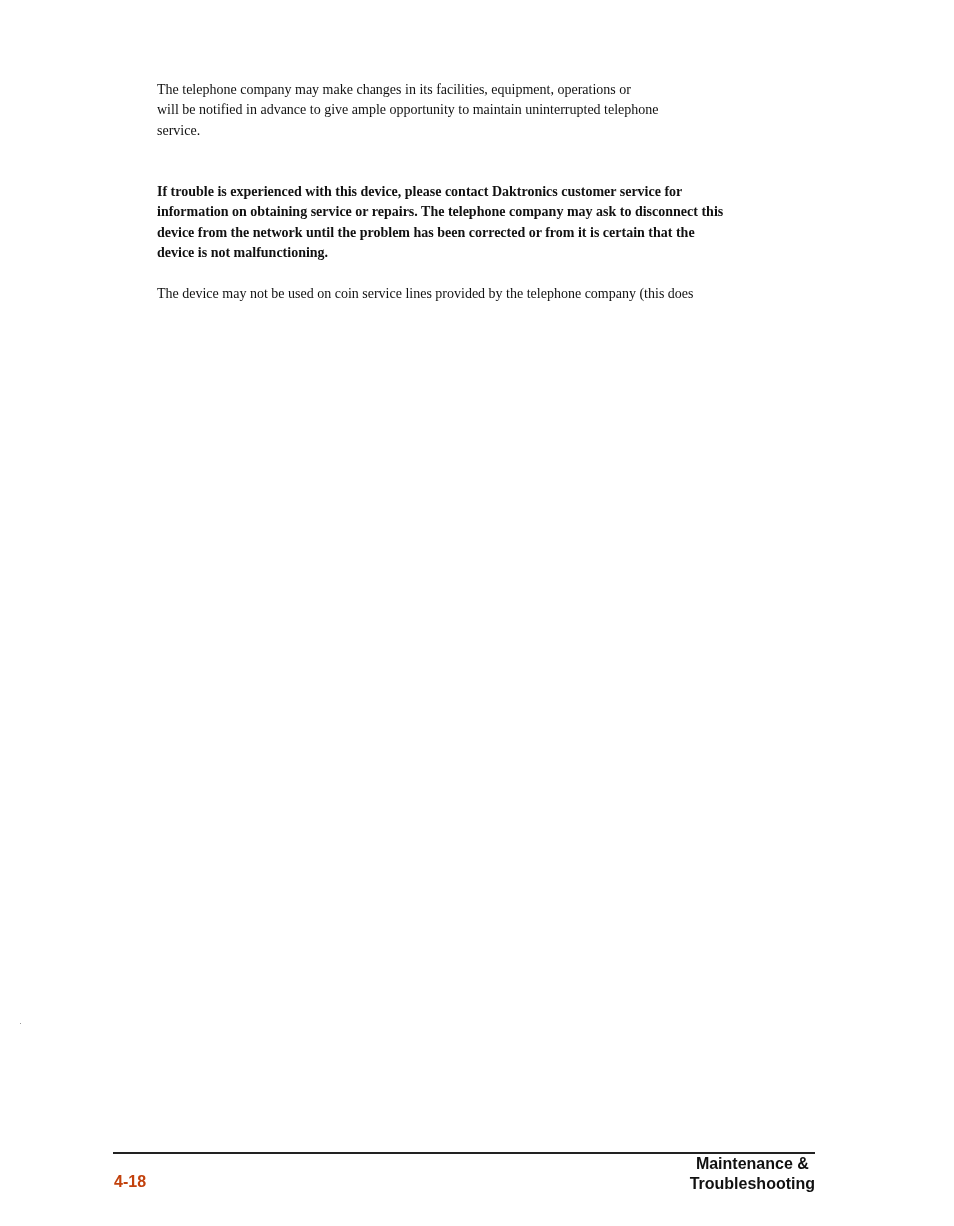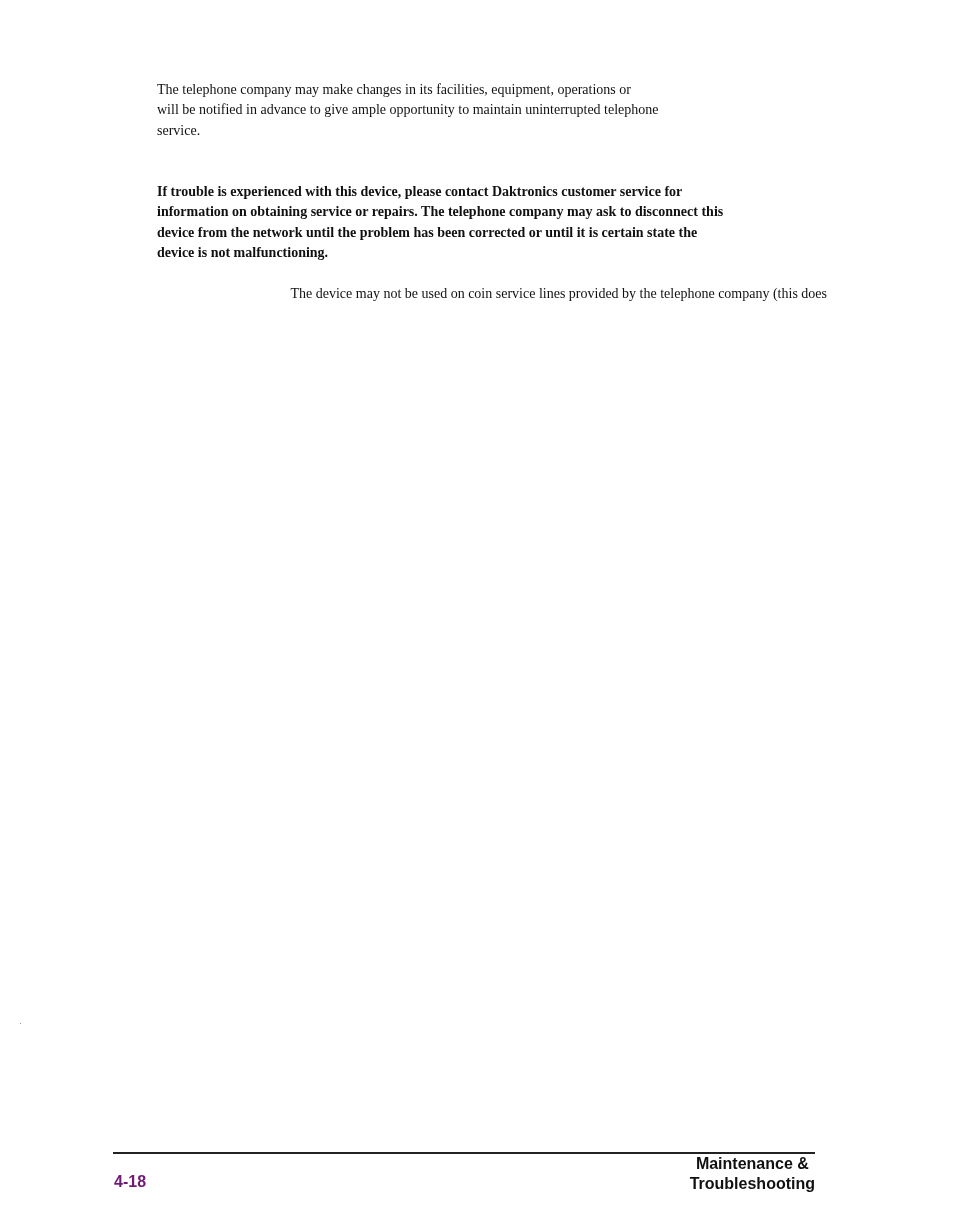--- a/index.html
+++ b/index.html
@@ -9,37 +9,37 @@
       left: 157px;
       width: 670px;
       font-family: "Liberation Serif", serif;
       font-size: 14px;
       line-height: 20.3px;
       color: #111;
     }
     .para .line { display: block; white-space: nowrap; }
     #p1 { top: 80px; }
     #p2 { top: 182px; font-weight: bold; }
-    #p3 { top: 284px; text-align: right; }
+    #p3 { top: 284px; }
     .footer-rule {
       position: absolute;
       left: 113px;
       top: 1152px;
       width: 702px;
       height: 2px;
       background: #222;
     }
     .footer-page {
       position: absolute;
       left: 114px;
       top: 1173px;
       font-family: "Liberation Sans", sans-serif;
       font-weight: bold;
       font-size: 16px;
-      color: #701a75;
+      color: #c2410c;
     }
     .footer-section {
       position: absolute;
       right: 139px;
       top: 1154px;
       text-align: center;
       font-family: "Liberation Sans", sans-serif;
       font-weight: bold;
       font-size: 16px;
       line-height: 20px;
@@ -53,21 +53,21 @@
 
 <div class="para" id="p1">
   <span class="line">The telephone company may make changes in its facilities, equipment, operations or</span>
   <span class="line">will be notified in advance to give ample opportunity to maintain uninterrupted telephone</span>
   <span class="line">service.</span>
 </div>
 
 <div class="para" id="p2">
   <span class="line">If trouble is experienced with this device, please contact Daktronics customer service for</span>
   <span class="line">information on obtaining service or repairs.  The telephone company may ask to disconnect this</span>
-  <span class="line">device from the network until the problem has been corrected or until it is certain state the</span>
+  <span class="line">device from the network until the problem has been corrected or from it is certain that the</span>
   <span class="line">device is not malfunctioning.</span>
 </div>
 
 <div class="para" id="p3">
   <span class="line">The device may not be used on coin service lines provided by the telephone company (this does</span>
 </div>
 
 <div class="speck"></div>
 
 <div class="footer-rule"></div>

